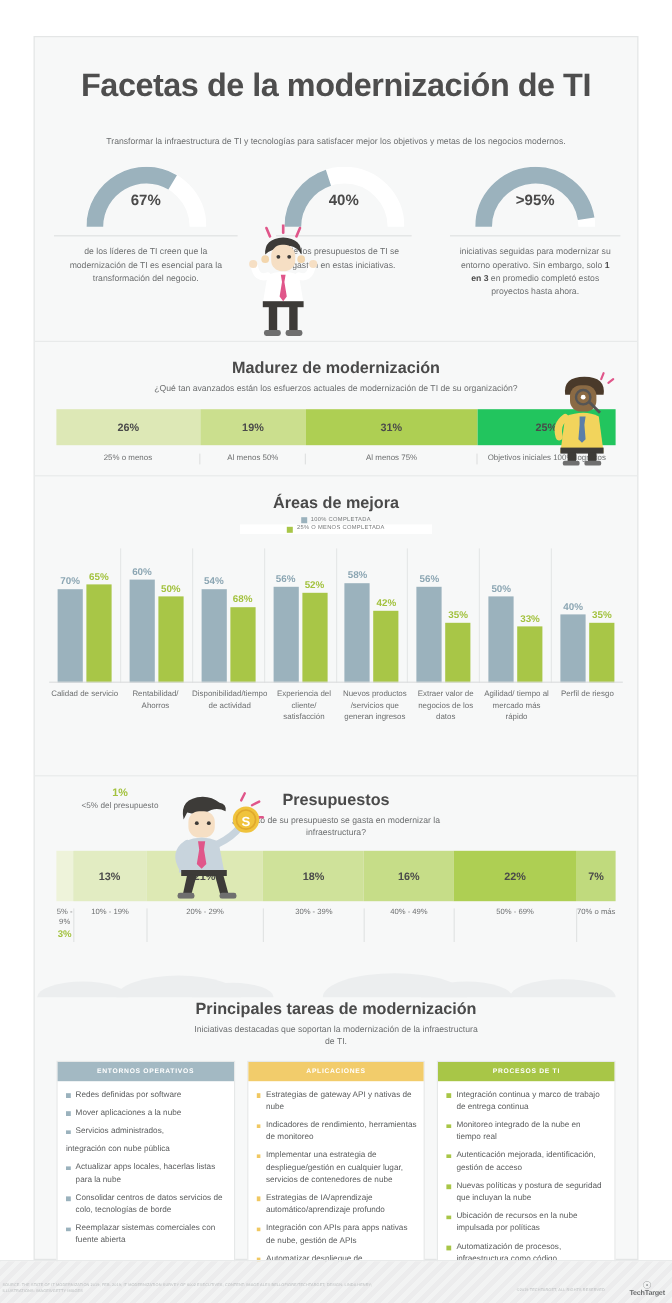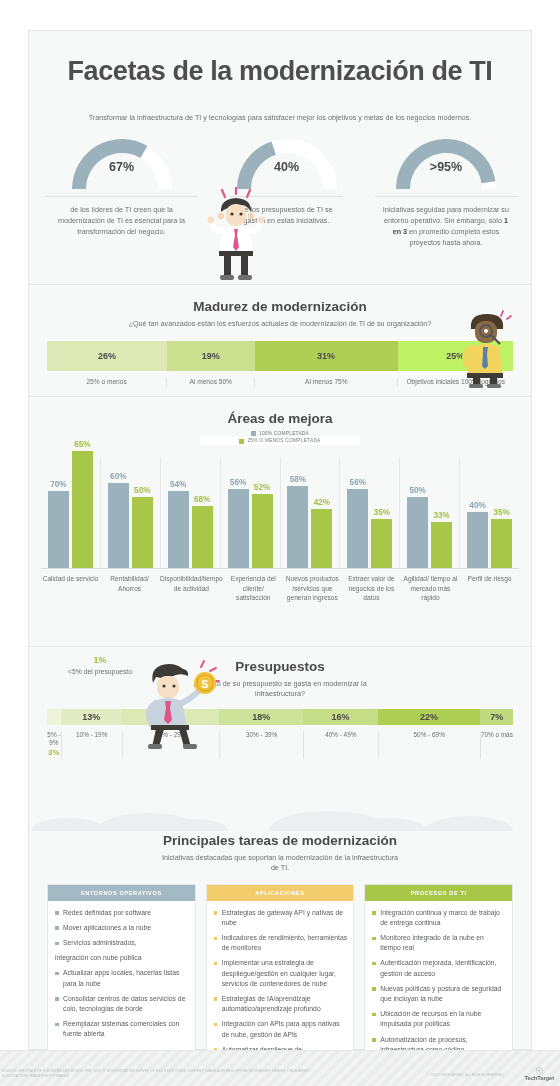--- a/index.html
+++ b/index.html
@@ -111,21 +111,21 @@
   }
 
   
   .budgets { height: 155px; }
   .bud-top { position: relative; height: 62px; }
   .bud-note { position: absolute; left: 32px; top: 8px; width: 78px; text-align: center; }
   .bud-note .p { font-size: 9px; font-weight: bold; color: #a3c23f; }
   .bud-note .t { font-size: 6.8px; color: #6d6f70; line-height: 1.35; margin-top: 2px; }
   .mascot3 { position: absolute; left: 100px; top: 4px; width: 92px; height: 98px; z-index: 3; }
   .bud-head { text-align: center; padding-top: 2px; }
-  .bud-bar { display: flex; margin: 0 18px; height: 16px; position: relative; }
+  .bud-bar { display: flex; margin: 0 18px; height: 42px; position: relative; }
   .bud-seg {
     display: flex; align-items: center; justify-content: center;
     font-size: 9px; font-weight: bold; color: #4a4a4a;
   }
   .bud-labels { display: flex; margin: 0 18px; padding-top: 6px; }
   .bud-lab {
     text-align: center; font-size: 6.4px; color: #6d6f70; line-height: 1.35;
     border-left: 1px solid #e2e4e4;
   }
   .bud-lab:first-child { border-left: none; }
@@ -257,21 +257,21 @@
       </svg>
     </div>
 
     <div class="section maturity">
       <div class="sec-title">Madurez de modernización</div>
       <div class="sec-sub">¿Qué tan avanzados están los esfuerzos actuales de modernización de TI de su organización?</div>
       <div class="mat-bar">
           <div class="mat-seg" style="flex: 26 1 0%; background: rgb(221, 232, 182);">26%</div>
           <div class="mat-seg" style="flex: 19 1 0%; background: rgb(203, 223, 142);">19%</div>
           <div class="mat-seg" style="flex: 31 1 0%; background: rgb(174, 207, 83);">31%</div>
-          <div class="mat-seg" style="flex: 25 1 0%; background: #bef264;">25%</div>
+          <div class="mat-seg" style="flex: 25 1 0%; background: #22c55e;">25%</div>
         </div>
       <div class="mat-labels">
           <div class="mat-lab" style="flex: 26 1 0%;">25% o menos</div>
           <div class="mat-lab" style="flex: 19 1 0%;">Al menos 50%</div>
           <div class="mat-lab" style="flex: 31 1 0%;">Al menos 75%</div>
           <div class="mat-lab" style="flex: 25 1 0%;">Objetivos iniciales 100% logrados</div>
         </div>
 
       <svg class="mascot2" viewBox="0 0 62 82">
         <g stroke="#e0568a" stroke-width="1.8" stroke-linecap="round">
@@ -306,21 +306,21 @@
             <span>25% O MENOS COMPLETADA</span>
           </div>
         </div>
       <div class="chart">
         <div class="groups">
             <div class="grp">
               <div class="bar b" style="height: 78px;">
                 <div class="fill" style="height: 100%;"></div>
                 <div class="lbl" style="top: -11px;">70%</div>
               </div>
-              <div class="bar g" style="height: 118px;">
+              <div class="bar g" style="height: 82px;">
                 <div class="fill" style="height: 100%;"></div>
                 <div class="lbl" style="top: -11px;">65%</div>
               </div>
             </div>
             <div class="grp">
               <div class="bar b" style="height: 86px;">
                 <div class="fill" style="height: 100%;"></div>
                 <div class="lbl" style="top: -11px;">60%</div>
               </div>
               <div class="bar g" style="height: 72px;">

